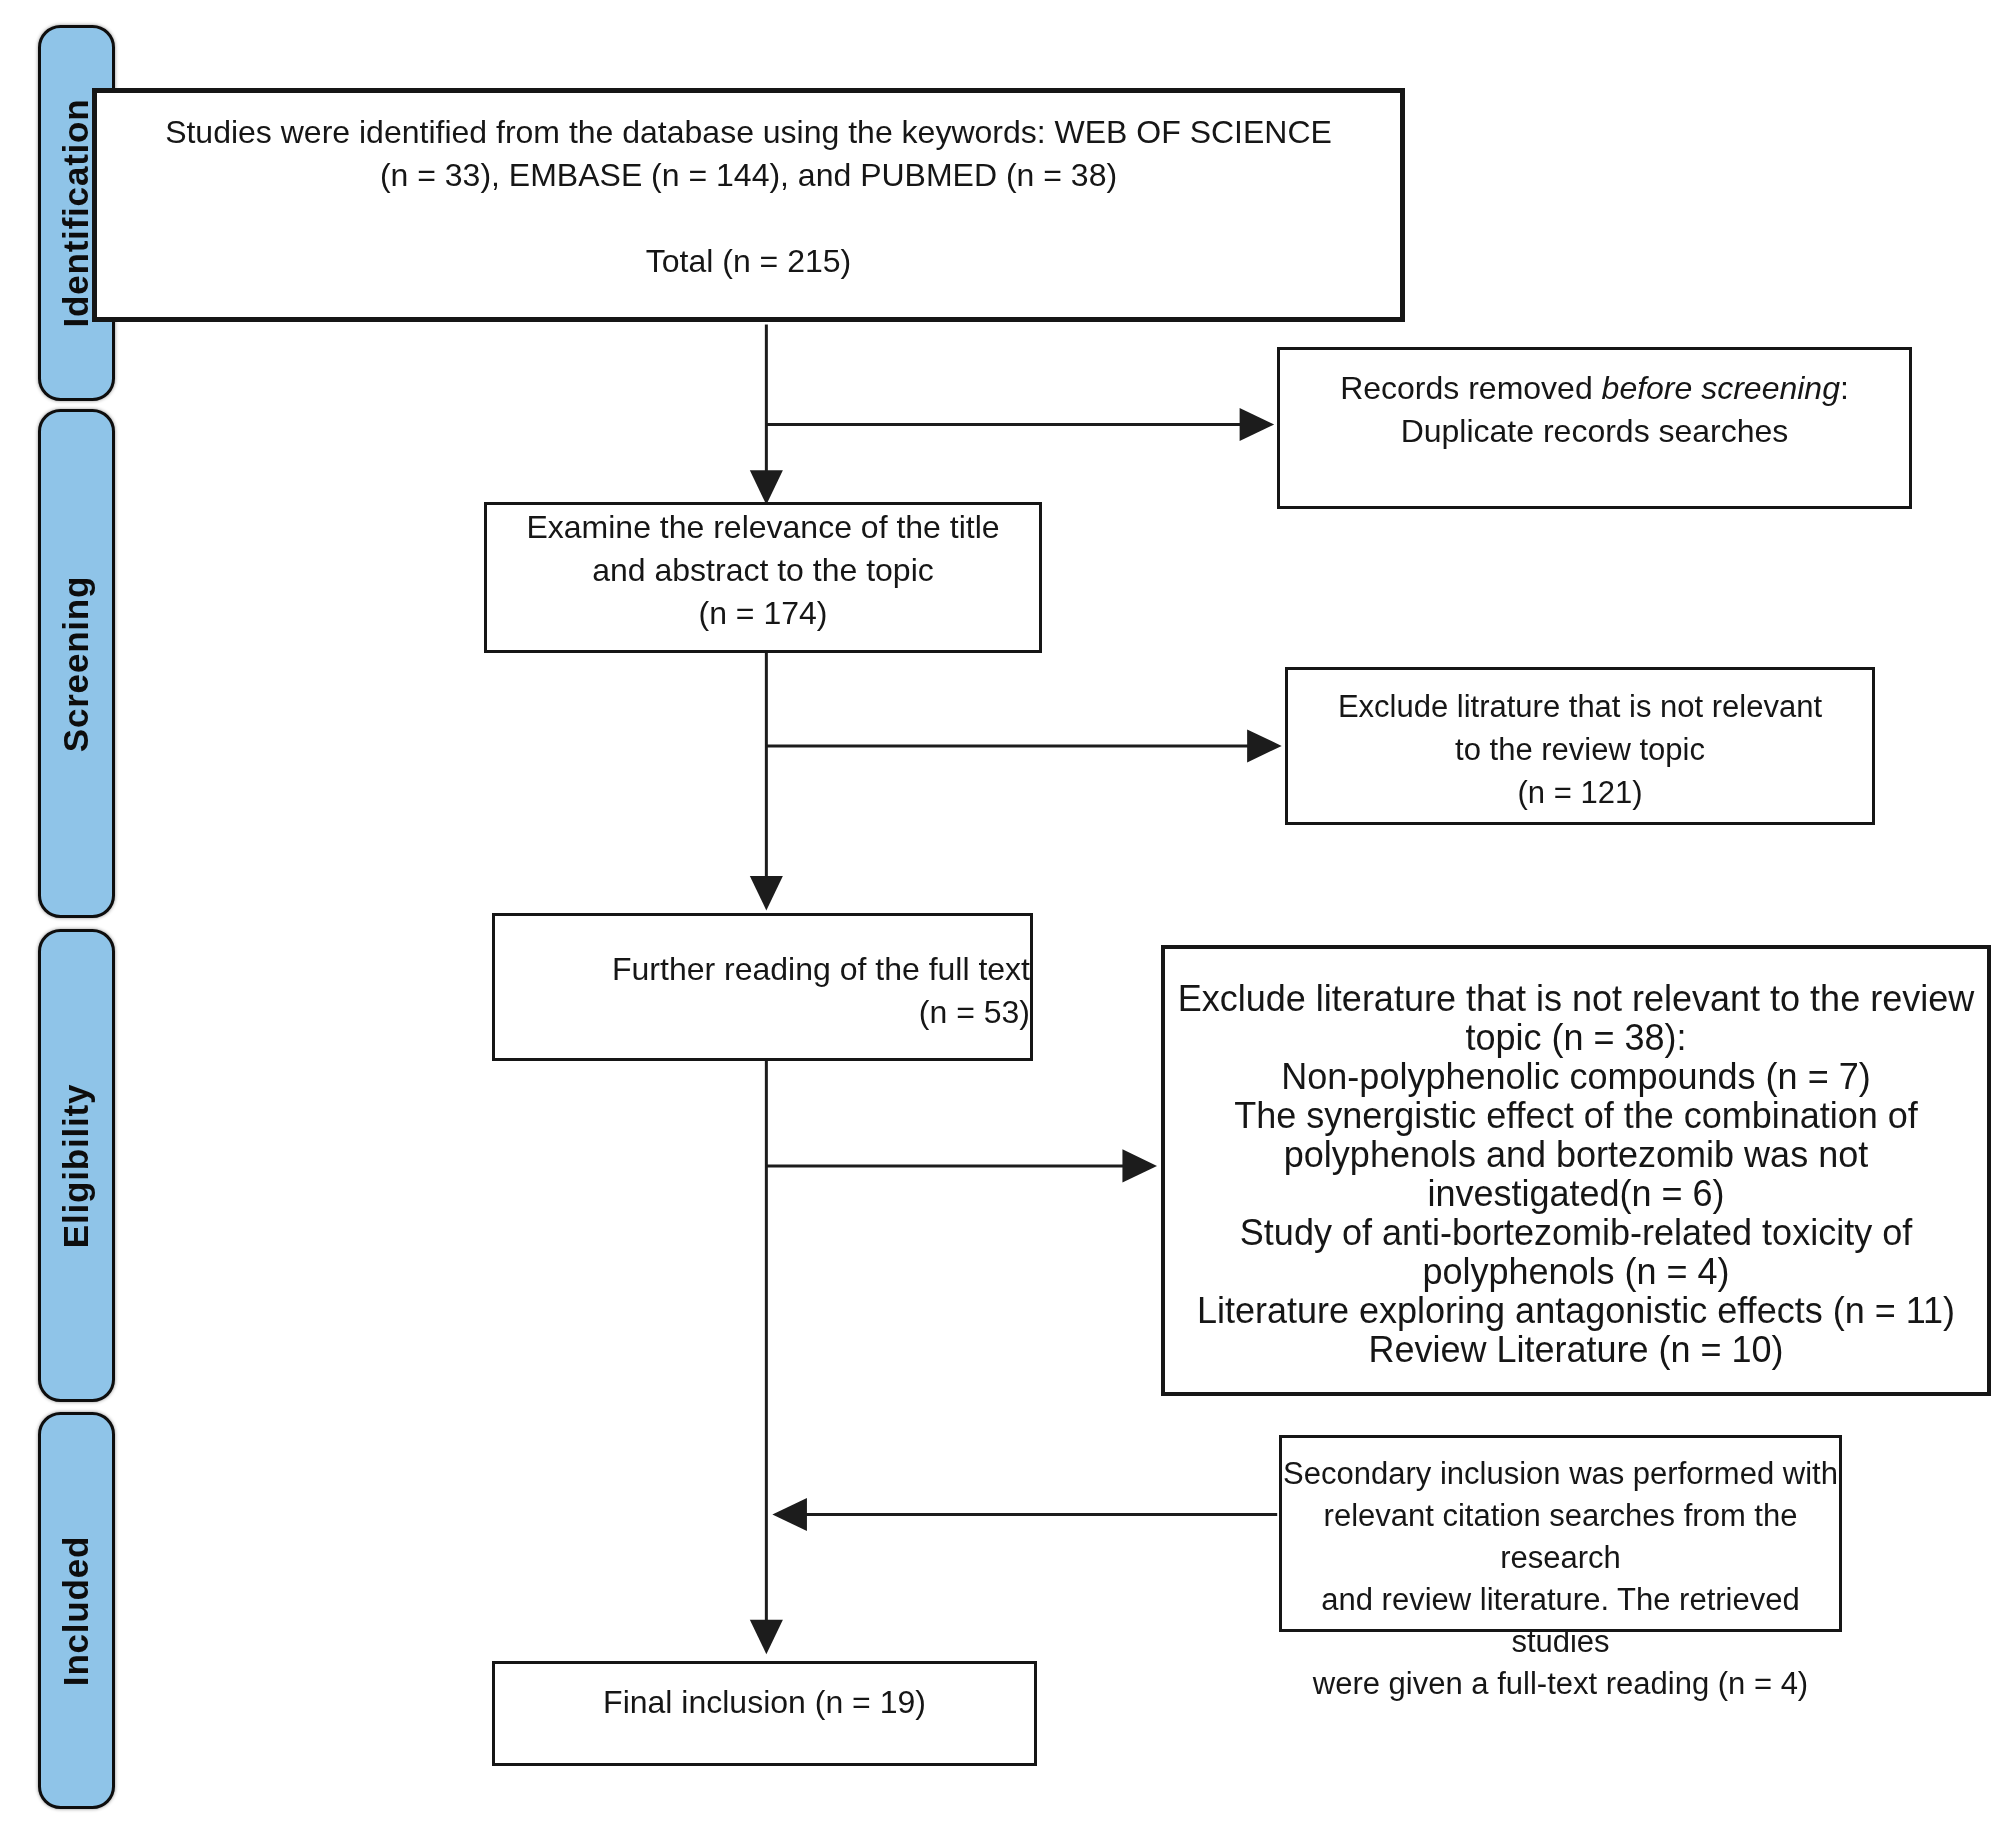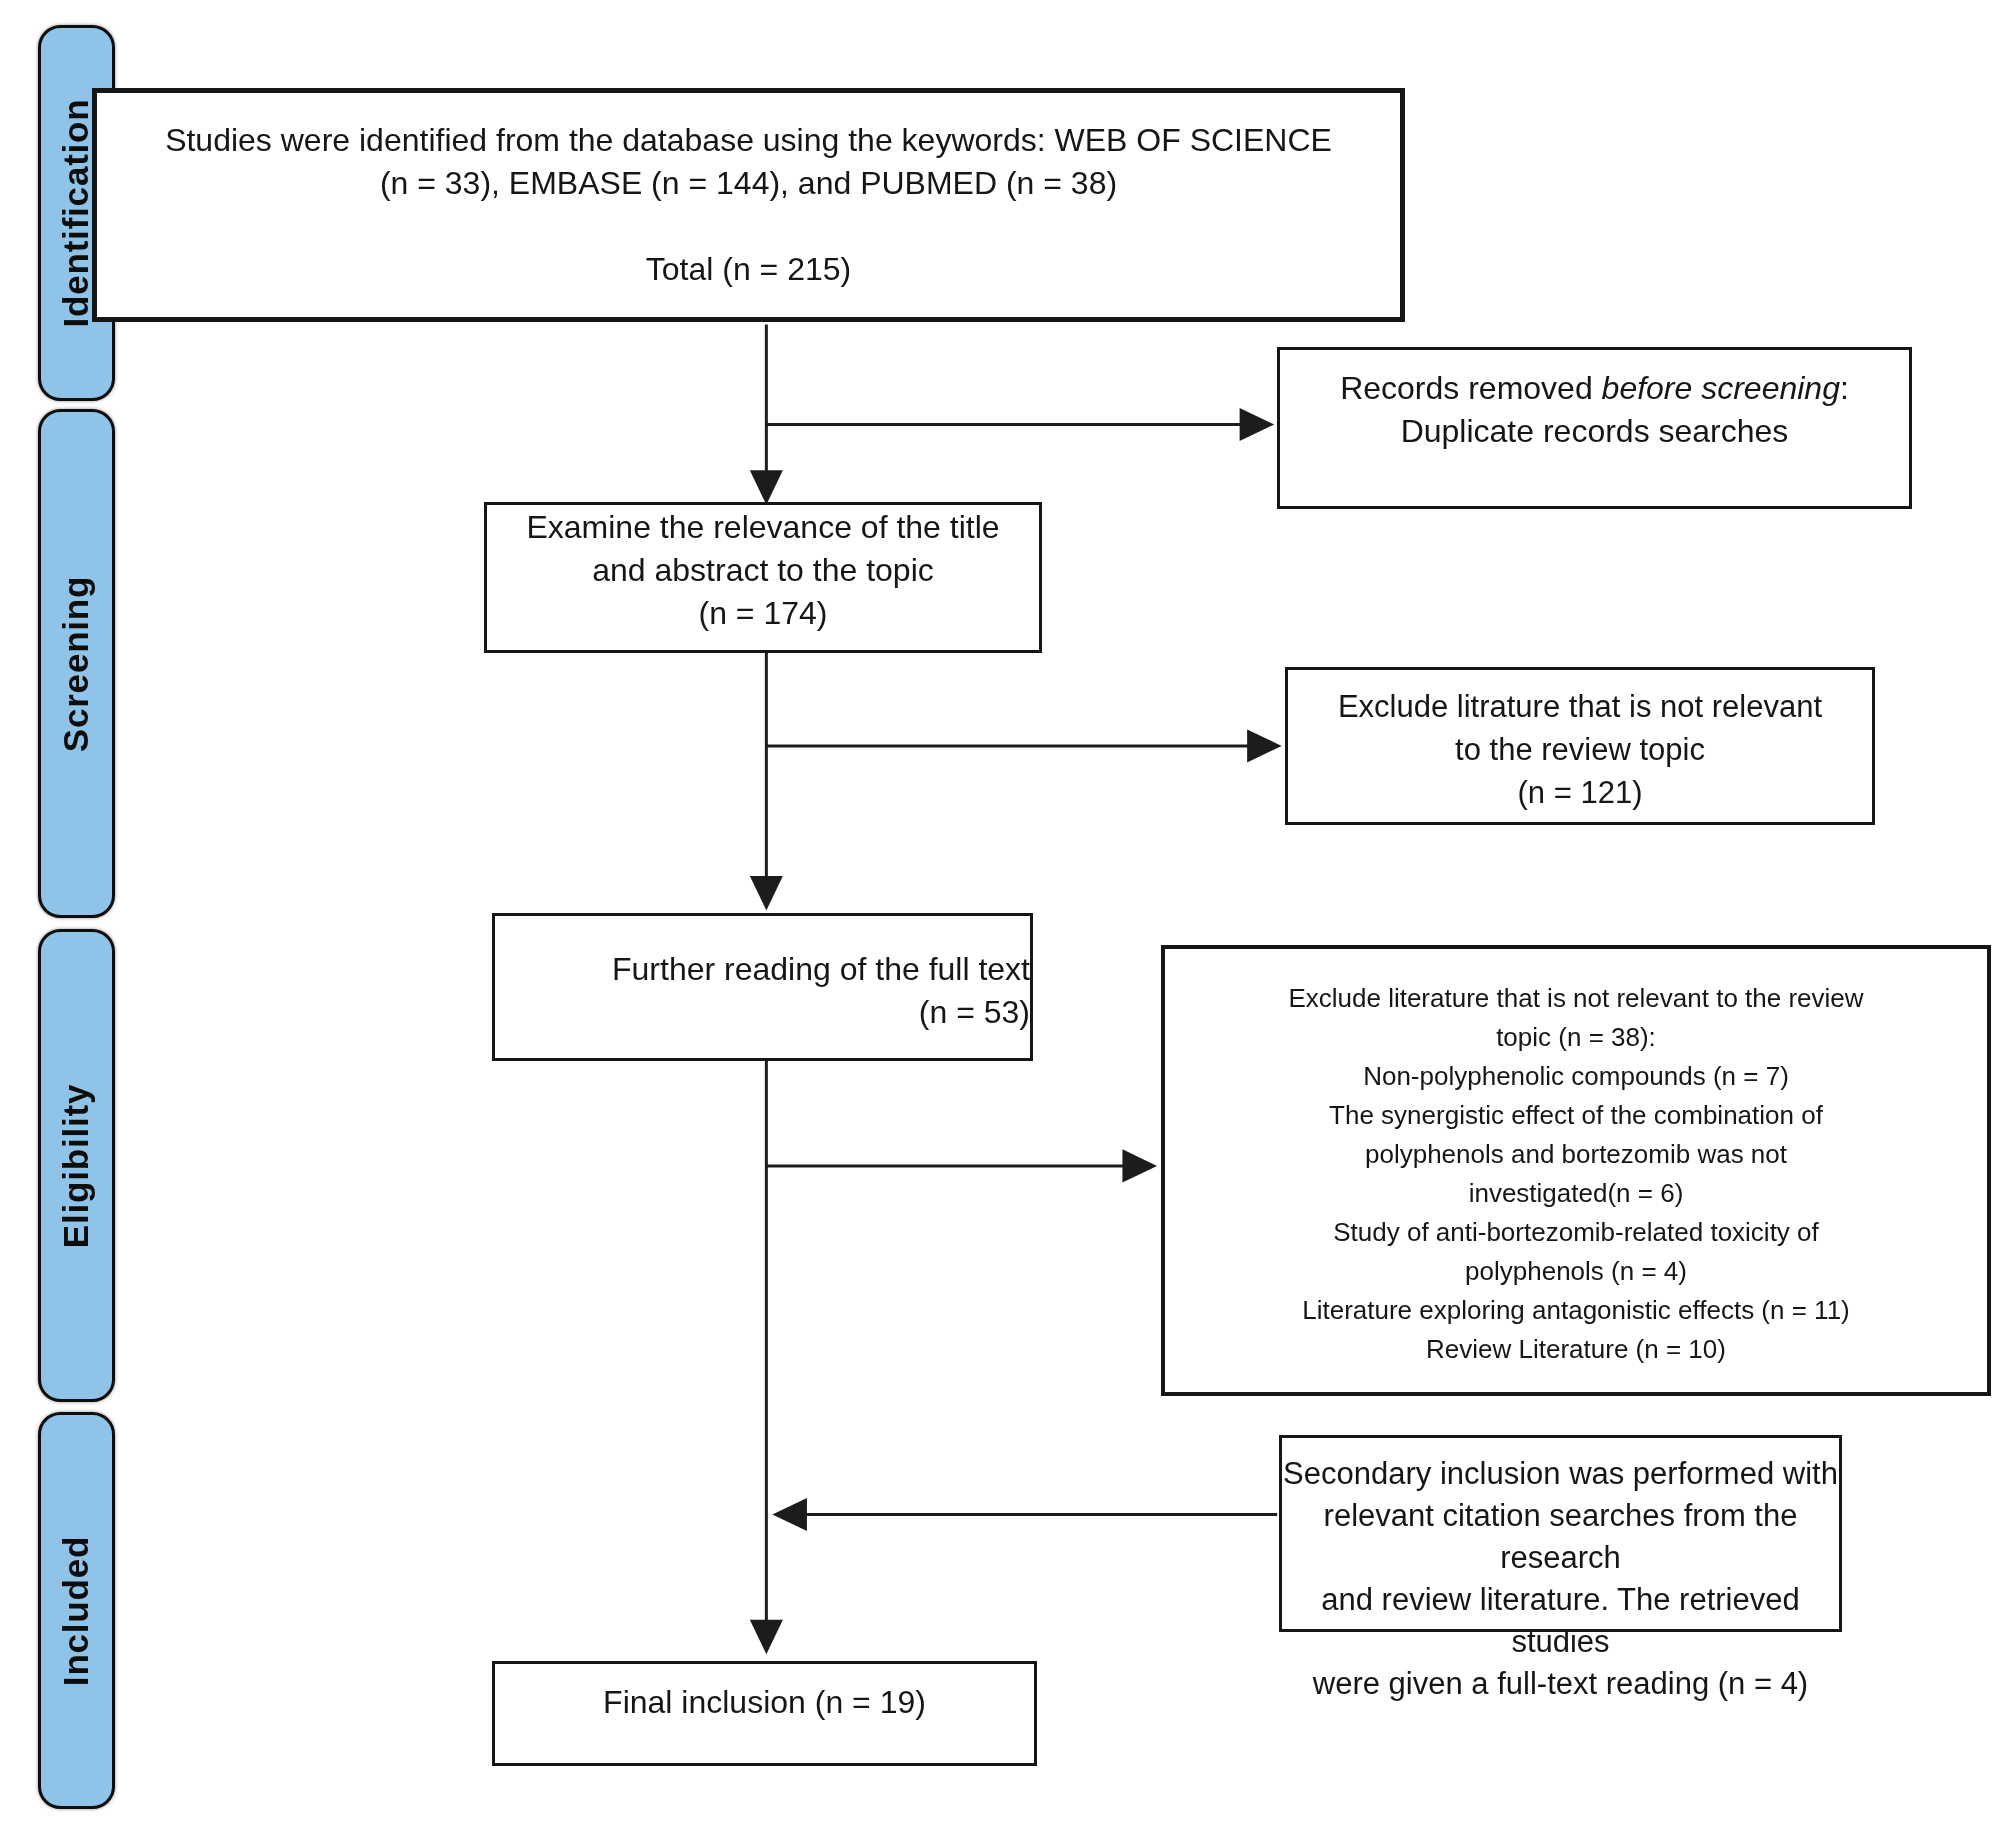--- a/index.html
+++ b/index.html
@@ -80,42 +80,42 @@
     <line x1="1020" y1="1412" x2="1020" y2="2158"></line>
     <polygon points="1020,2202 998,2156 1042,2156"></polygon>
 
     <line x1="1020" y1="1552" x2="1496" y2="1552"></line>
     <polygon points="1540,1552 1494,1530 1494,1574"></polygon>
 
     <line x1="1700" y1="2016" x2="1072" y2="2016"></line>
     <polygon points="1028,2016 1074,1994 1074,2038"></polygon>
   </svg>
 
-  <div class="fbox pre" style="left:92px; top:88px; width:1313px; height:234px; border-width:5.3px; padding-top:26px;">Studies were identified from the database using the keywords: WEB OF SCIENCE
+  <div class="fbox pre" style="left:92px; top:88px; width:1313px; height:234px; border-width:5.3px; padding-top:18px;">Studies were identified from the database using the keywords: WEB OF SCIENCE
 (n = 33), EMBASE (n = 144), and PUBMED (n = 38)
 
 Total (n = 215)</div>
 
   <div class="fbox" style="left:1277px; top:347px; width:635px; height:162px; padding-top:16.5px;">
     <div><span>Records removed </span><i>before screening</i><span>:</span></div>
     <div>Duplicate records searches</div>
   </div>
 
   <div class="fbox pre" style="left:484px; top:502px; width:558px; height:151px; padding-top:1px; font-size:32px;">Examine the relevance of the title
 and abstract to the topic
 (n = 174)</div>
 
   <div class="fbox pre" style="left:1285px; top:667px; width:590px; height:158px; padding-top:15px; font-size:31px;">Exclude litrature that is not relevant
 to the review topic
 (n = 121)</div>
 
   <div class="fbox pre" style="left:492px; top:913px; width:541px; height:148px; padding-top:32px;text-align:right;">Further reading of the full text
 (n = 53)</div>
 
-  <div class="fbox pre" style="left:1161px; top:945px; width:830px; height:451px; border-width:4.5px; padding-top:30px; font-size:26px; line-height:39px;">Exclude literature that is not relevant to the review
+  <div class="fbox pre" style="left:1161px; top:945px; width:830px; height:451px; border-width:4.5px; padding-top:30px; font-size:36px; line-height:39px;">Exclude literature that is not relevant to the review
 topic (n = 38):
 Non-polyphenolic compounds (n = 7)
 The synergistic effect of the combination of
 polyphenols and bortezomib was not
 investigated(n = 6)
 Study of anti-bortezomib-related toxicity of
 polyphenols (n = 4)
 Literature exploring antagonistic effects (n = 11)
 Review Literature (n = 10)</div>
 

